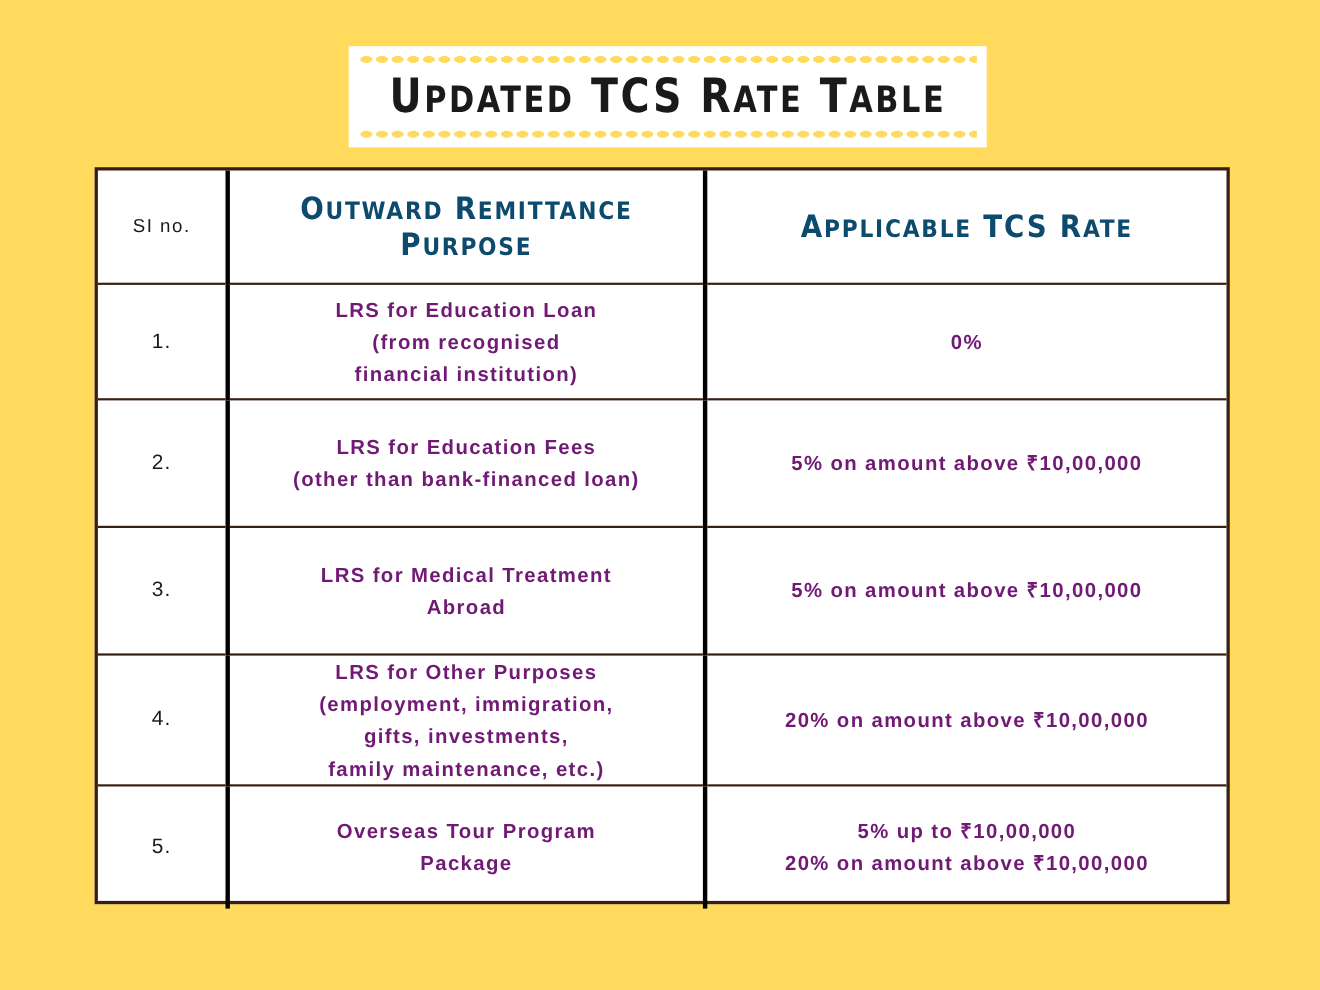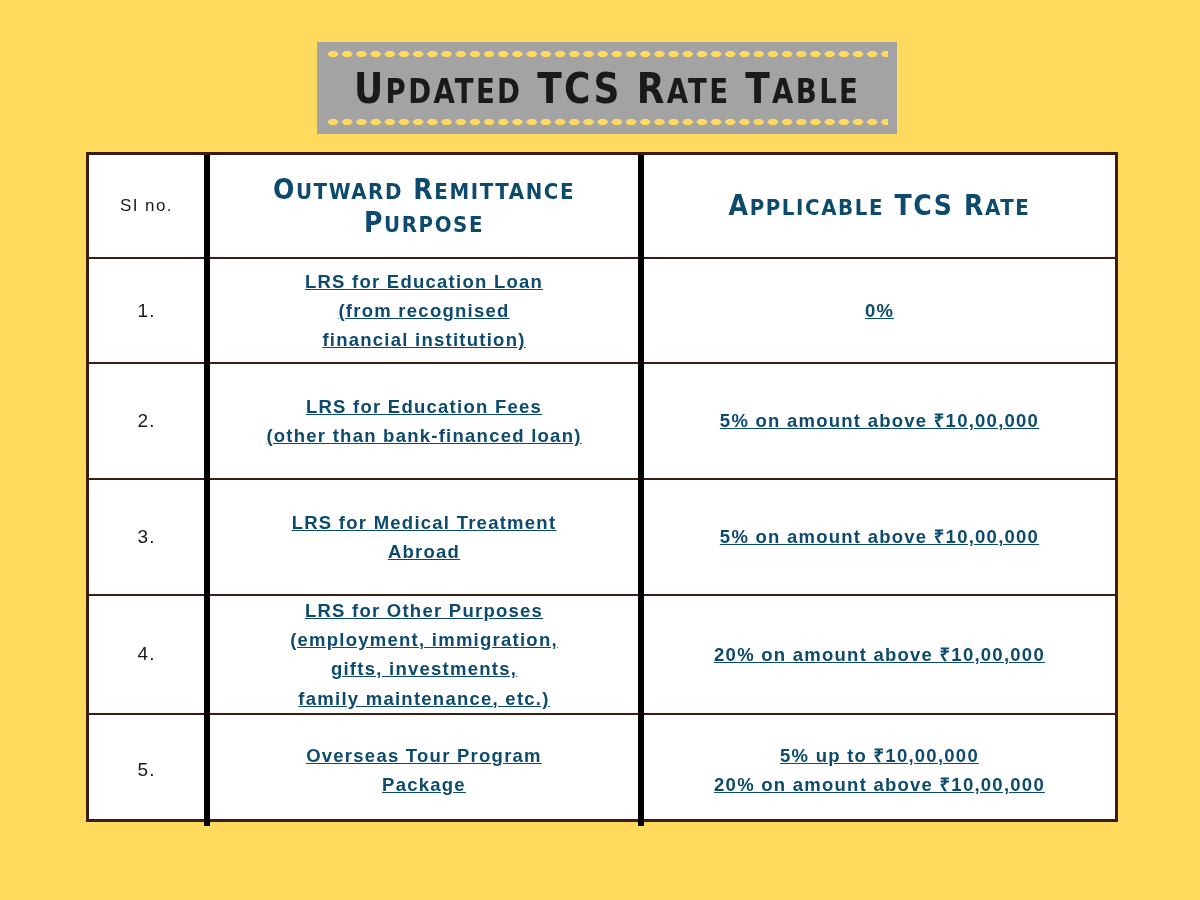--- a/index.html
+++ b/index.html
@@ -20,21 +20,21 @@
     height: 900px;
   }
 
   
   .title-banner {
     position: absolute;
     left: 317px;
     top: 42px;
     width: 580px;
     height: 92px;
-    background: #a3a3a3;
+    background: #ffffff;
     box-sizing: border-box;
     display: flex;
     align-items: center;
     justify-content: center;
   }
   .dot-row {
     position: absolute;
     left: 9px;
     right: 9px;
     height: 8px;
@@ -84,21 +84,21 @@
   table.tcs col.c-rat { width: 474px; }
 
   table.tcs td, table.tcs th {
     border: 1px solid #3B1E12;
     border-width: 0;
     padding: 0;
     vertical-align: middle;
     text-align: center;
   }
   
-  table.tcs .sep-right { border-right: 6px solid #000000; }
+  table.tcs .sep-right { border-right: 4px solid #000000; }
   
   table.tcs tr.rowline > td { border-top: 2px solid #3B1E12; }
 
   
   th.h-sl {
     font-family: "Liberation Sans", sans-serif;
     font-weight: 400;
     font-size: 17px;
     letter-spacing: 1.4px;
     color: #1A1A1A;
@@ -124,23 +124,22 @@
     font-size: 19px;
     letter-spacing: 1px;
     color: #1A1A1A;
   }
   td.purpose, td.rate {
     font-family: "Liberation Sans", sans-serif;
     font-weight: 700;
     font-size: 18.5px;
     line-height: 1.58;
     letter-spacing: 1.25px;
-    color: #0c4a6e;
+    color: #701a75;
     padding: 6px 12px;
-    text-decoration: underline;
   }
   td.rate { font-size: 18.5px; }
 
   td.vtop { vertical-align: top; padding-top: 18px; }
   td.vmid { vertical-align: middle; }
 
   
   tr.r1 { height: 105px; }
   tr.r2 { height: 116px; }
   tr.r3 { height: 116px; }

